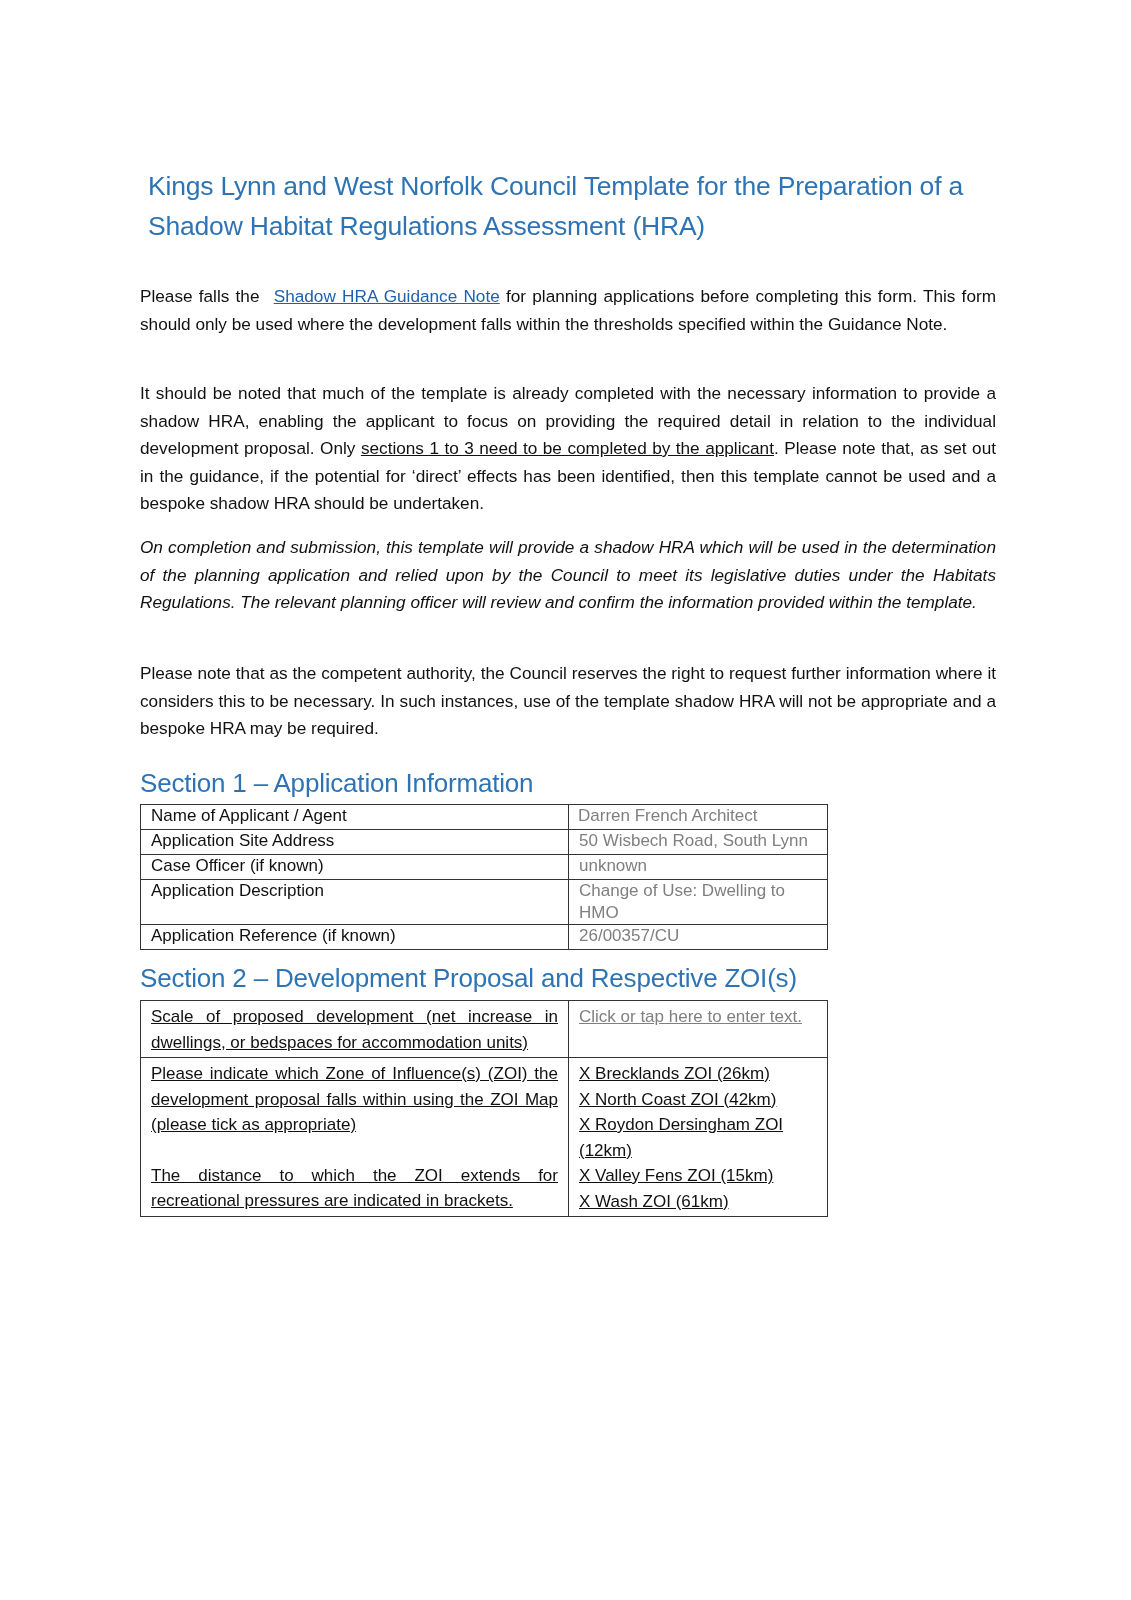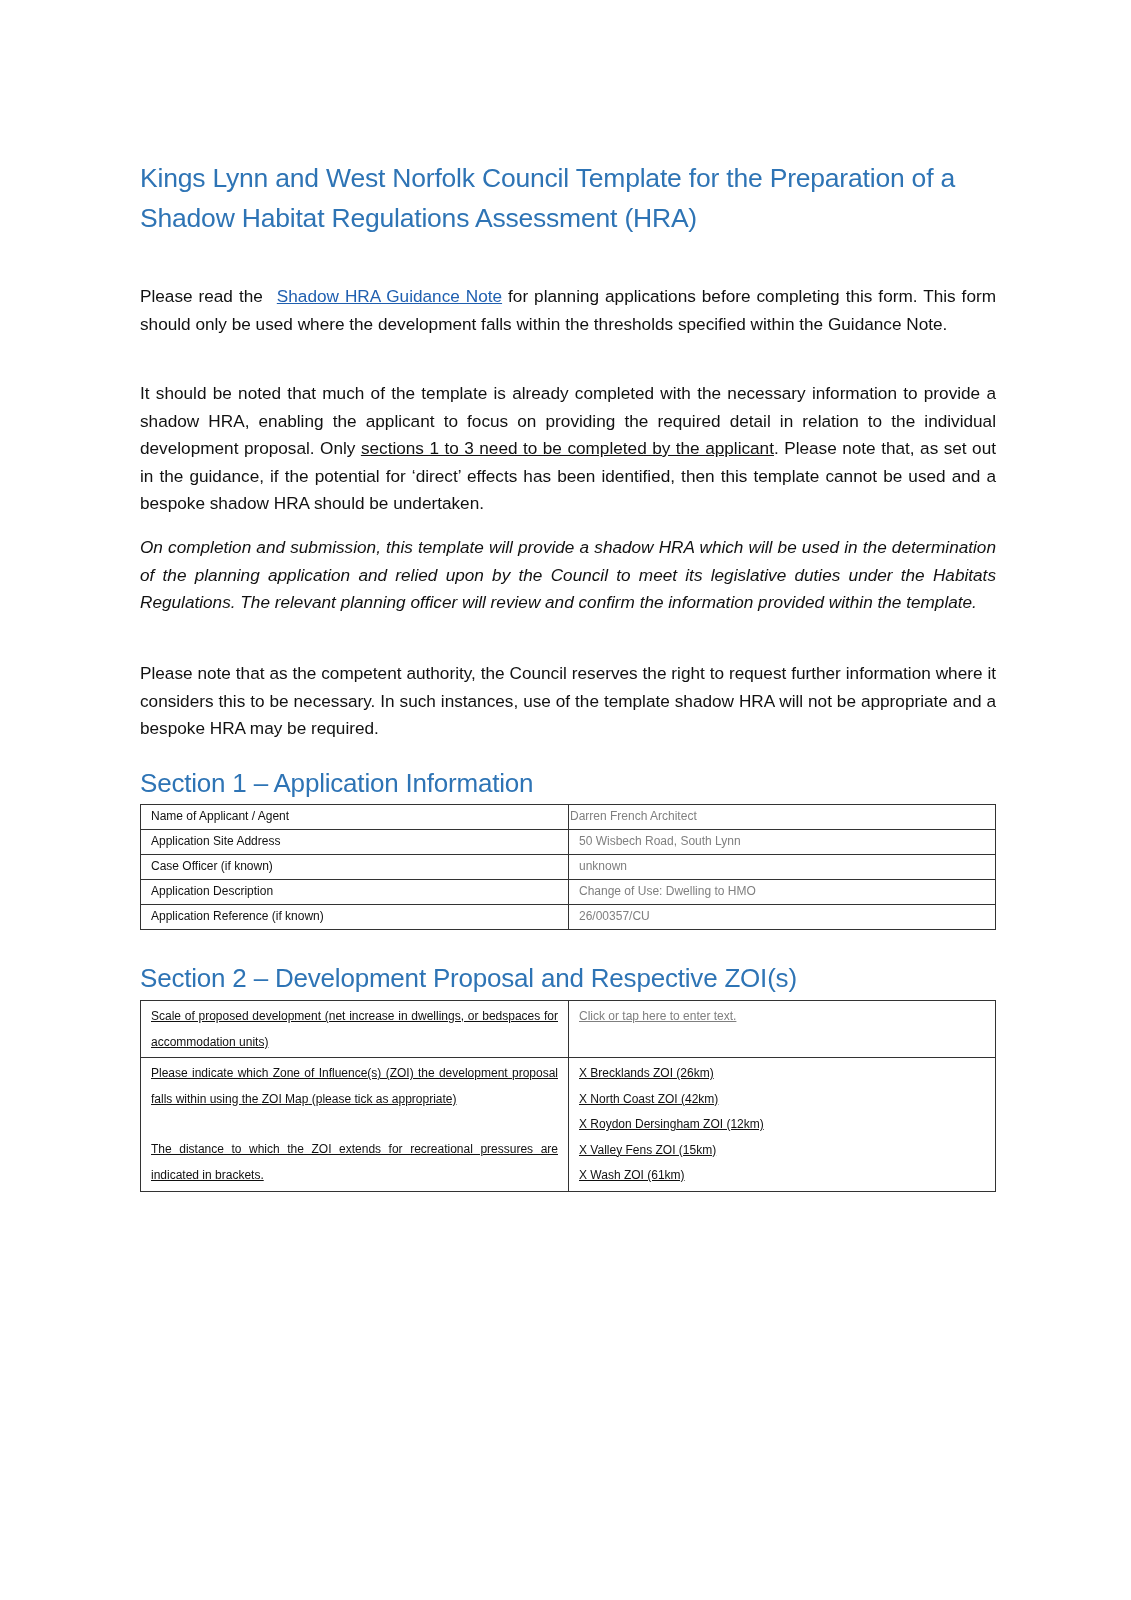--- a/index.html
+++ b/index.html
@@ -1,57 +1,57 @@
 <!DOCTYPE html>
 <html><head>
 <meta charset="utf-8">
 <style>
   html, body { margin: 0; padding: 0; background: #ffffff; }
   body { width: 1131px; height: 1600px; position: relative; overflow: hidden;
          font-family: "Liberation Sans", sans-serif; color: #111; }
   .page { position: absolute; left: 140px; top: 0; width: 856px; }
   .title { position: absolute; top: 158px; left: 0; width: 860px;
-           color: #2e74b5; font-size: 26.5px; line-height: 40px; letter-spacing: -0.2px; margin: 0; font-weight: normal; }
+           color: #2e74b5; font-size: 26.5px; line-height: 40px; letter-spacing: -0.2px; margin: 8px; font-weight: normal; }
   .para { position: absolute; left: 0; width: 856px; font-size: 17.2px; line-height: 27.5px;
           text-align: justify; margin: 0; }
   .p1 { top: 283px; }
   .p2 { top: 380px; }
   .p3 { top: 534px; font-style: italic; }
   .p4 { top: 660px; }
   a.link { color: #1f5fb0; text-decoration: underline; margin-left: 8px; }
   .u { text-decoration: underline; }
   .section-heading { position: absolute; left: 0; color: #2e74b5; font-size: 26px;
                      line-height: 34px; margin: 0; font-weight: normal; letter-spacing: -0.2px; }
   .s1h { top: 766px; }
   .s2h { top: 961px; }
-  table.form { position: absolute; left: 0; width: 856px; border-collapse: collapse; font-size: 12px; }
+  table.form { position: absolute; left: 0; width: 688px; border-collapse: collapse; font-size: 17px; }
   table.form td { border: 1.5px solid #333; vertical-align: top; }
   .t1 { top: 804px; }
   .t1 td { height: 24px; line-height: 22px; padding: 0 10px; }
   .t1 td.label { width: 407px; }
   .t1 td.value { color: #7f7f7f; padding-left: 10px; }
-  .t1 td.value.first { padding-left: 1px; }
+  .t1 td.value.first { padding-left: 9px; }
   .t2 { top: 1000px; }
   .t2 td { padding: 3px 10px 2px 10px; line-height: 25.5px; text-decoration: underline; }
   .t2 td.label { width: 407px; text-align: justify; }
   .t2 td.placeholder { color: #7f7f7f; margin-left: 29px; }
   .zoi-item { display: block; }
   .gap { height: 25px; }
 </style>
 </head>
 <body>
 
 <div class="page">
 
   <h1 class="title">
     <span>Kings Lynn and West Norfolk Council Template for the Preparation of a</span><br>
     <span>Shadow Habitat Regulations Assessment (HRA)</span>
   </h1>
 
-  <p class="para p1"><span>Please read the </span><a class="link">Shadow HRA Guidance Note</a><span> for planning applications before completing this form. This form should only be used where the development falls within the thresholds specified within the Guidance Note.</span></p>
+  <p class="para p1"><span>Please falls the </span><a class="link">Shadow HRA Guidance Note</a><span> for planning applications before completing this form. This form should only be used where the development falls within the thresholds specified within the Guidance Note.</span></p>
 
   <p class="para p2"><span>It should be noted that much of the template is already completed with the necessary information to provide a shadow HRA, enabling the applicant to focus on providing the required detail in relation to the individual development proposal.  Only </span><span class="u">sections 1 to 3 need to be completed by the applicant</span><span>. Please note that, as set out in the guidance, if the potential for ‘direct’ effects has been identified, then this template cannot be used and a bespoke shadow HRA should be undertaken.</span></p>
 
   <p class="para p3">On completion and submission, this template will provide a shadow HRA which will be used in the determination of the planning application and relied upon by the Council to meet its legislative duties under the Habitats Regulations. The relevant planning officer will review and confirm the information provided within the template.</p>
 
   <p class="para p4">Please note that as the competent authority, the Council reserves the right to request further information where it considers this to be necessary. In such instances, use of the template shadow HRA will not be appropriate and a bespoke HRA may be required.</p>
 
   <h2 class="section-heading s1h">Section 1 – Application Information</h2>
 
   <table class="form t1">

